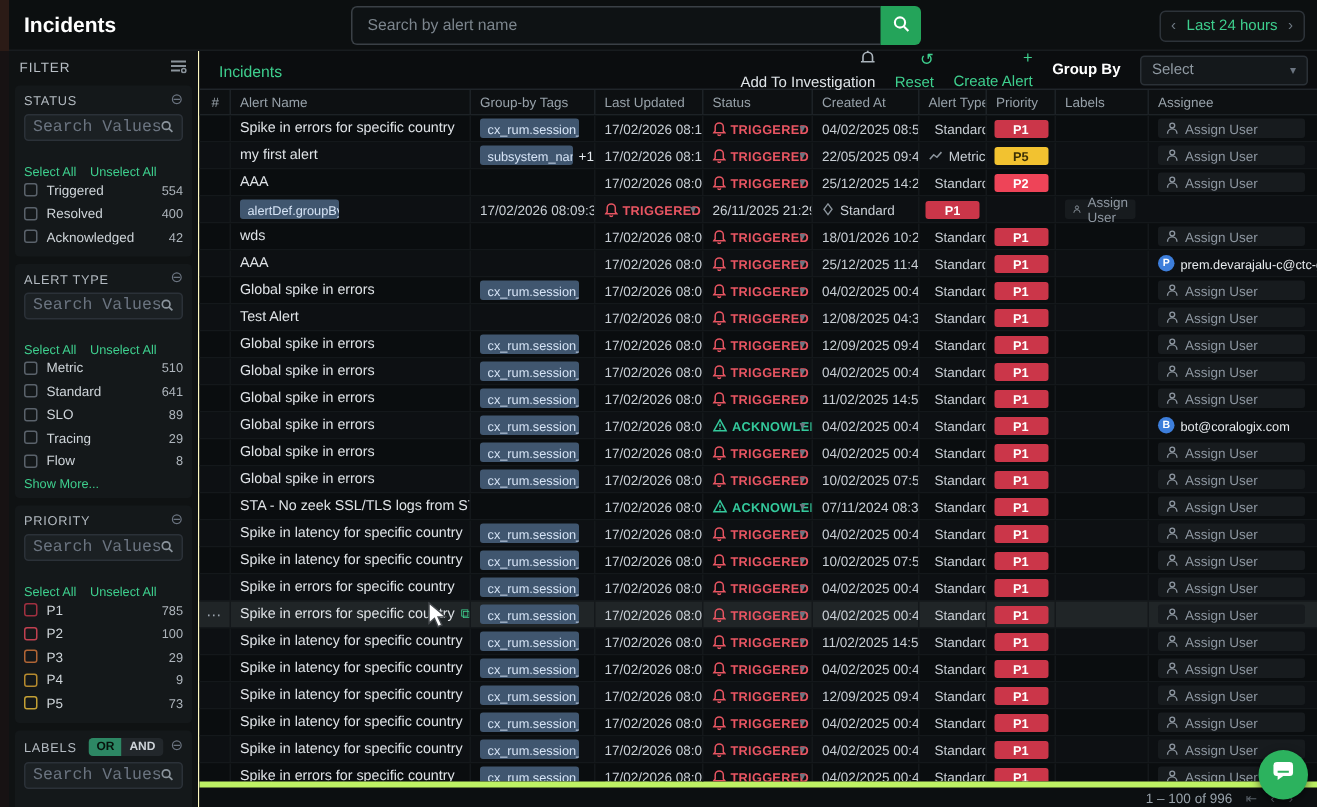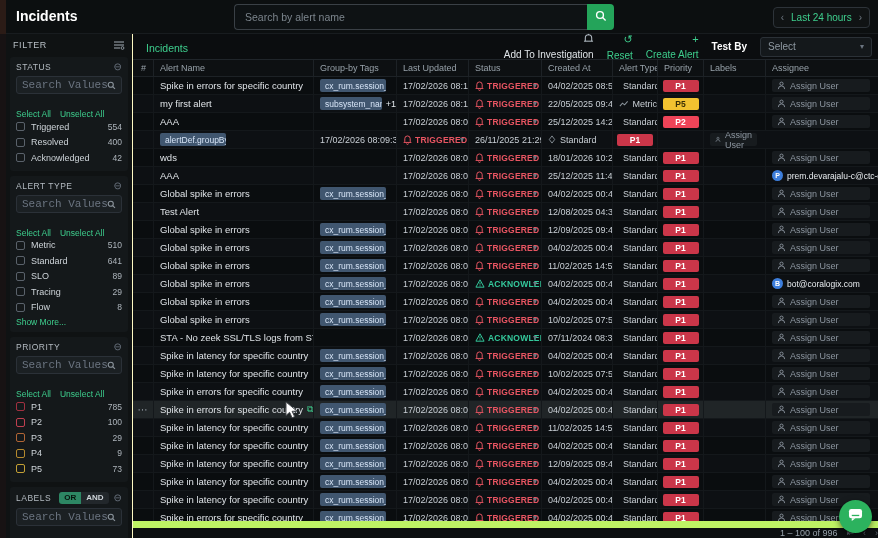--- a/index.html
+++ b/index.html
@@ -121,22 +121,22 @@
     color:#ffffff; display:flex; align-items:center; justify-content:center; }
   .c-assignee { padding:0 8px 0 6px; }
   .assign-btn { display:flex; align-items:center; gap:4px; width:100%; height:13.5px;
     background:#171b1e; border-radius:2px; color:#8d96a0; font-size:9px; padding-left:5px; }
   .assignee-user { display:none; align-items:center; gap:4px; font-size:8.5px; color:#e8ecef;
     white-space:nowrap; }
   .avatar { width:11px; height:11px; border-radius:50%; background:#3d7edb; color:#fff;
     font-size:7px; font-weight:bold; display:flex; align-items:center; justify-content:center; flex:none; }
   .row.has-user .assignee-user { display:flex; }
 
-  #pagbar { height:17px; border-top:7px solid #bef264; background:#0c0f11; display:flex;
-    align-items:center; justify-content:flex-end; gap:9px; padding-right:0;
+  #pagbar { height:17px; border-top:4px solid #bef264; background:#0c0f11; display:flex;
+    align-items:center; justify-content:flex-end; gap:9px; padding-right:16px;
     color:#98a2ab; font-size:9px; }
   #pagbar .nav { color:#596169; font-size:9px; cursor:pointer; }
 
   
   #chat-bubble { position:absolute; right:6px; bottom:5px; width:33px; height:33px;
     border-radius:50%; background:#2cb25e; display:flex; align-items:center; justify-content:center;
     box-shadow:0 2px 6px rgba(0,0,0,.5); cursor:pointer; }
   #cursor { position:absolute; left:284px; top:401px; pointer-events:none; }
 </style>
 </head>
@@ -389,21 +389,21 @@
       </div>
       <div class="tb-item tb-green">
         <span style="font-size:11px;">↺</span>
         <span>Reset</span>
       </div>
       <div class="tb-item tb-green">
         <span style="font-size:11px;">+</span>
         <span>Create Alert</span>
       </div>
       <div class="tb-item">
-        <span id="groupby-label">Test By</span>
+        <span id="groupby-label">Group By</span>
       </div>
       <div id="groupby-select">
         <span>Select</span>
         <span class="chev">▾</span>
       </div>
     </div>
   </div>
 
   <div id="thead">
       <div class="hc">#</div>

